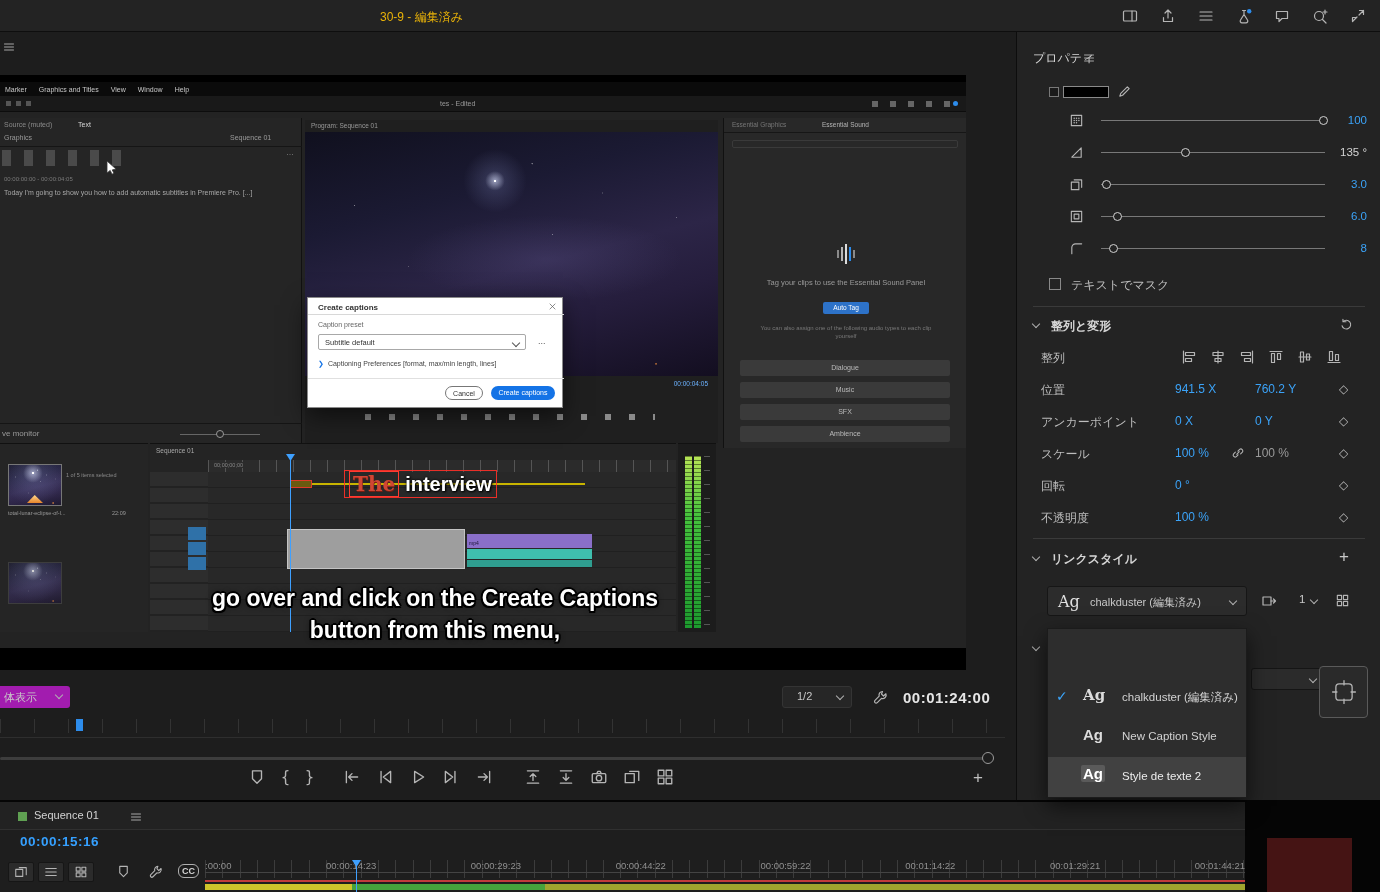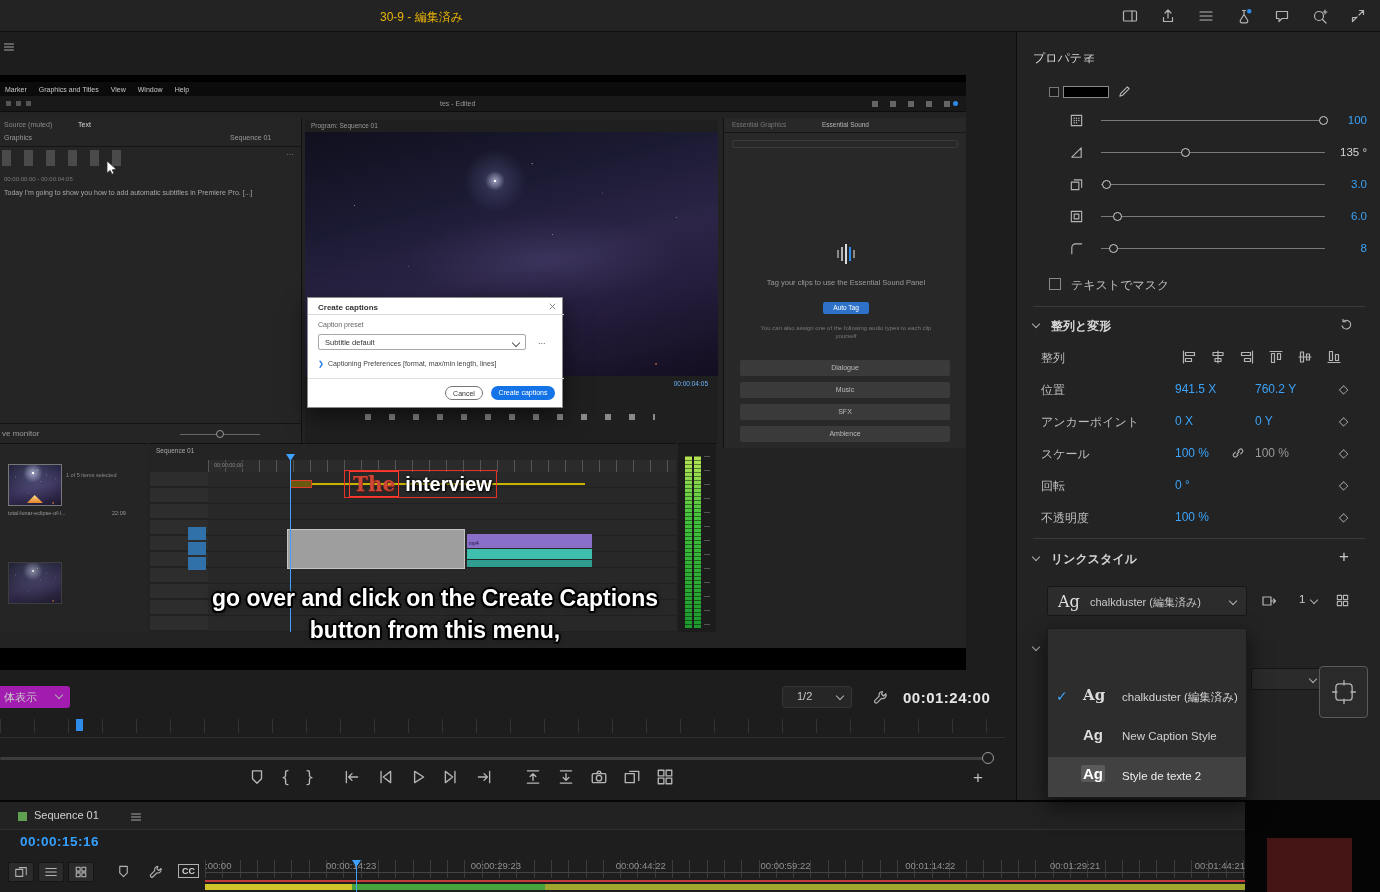--- a/index.html
+++ b/index.html
@@ -683,21 +683,21 @@
     <span class="a" style="left:116px;top:62px">
         <svg class="i" width="15" height="15">
           <use href="#g-marker"></use>
         </svg>
       </span>
     <span class="a" style="left:148px;top:62px">
         <svg class="i" width="15" height="15">
           <use href="#g-wrench"></use>
         </svg>
       </span>
-    <div class="a" style="left:178px;top:62px;border:1px solid #b0b0b0;border-radius:0;font-size:9px;font-weight:700;color:#d5d5d5;padding:1px 3px">CC</div>
+    <div class="a" style="left:178px;top:62px;border:1px solid #b0b0b0;border-radius:6px;font-size:9px;font-weight:700;color:#d5d5d5;padding:1px 3px">CC</div>
 
     <div class="a" style="left:205px;top:58px;width:1040px;height:18px;font-size:9.5px;color:#909090;display:flex;justify-content:space-between;background:linear-gradient(180deg,transparent 12px,#444 12px 13px,transparent 13px),repeating-linear-gradient(90deg,#3c3c3c 0 1px,transparent 1px 17.3px)">
       <span>:00:00</span>
       <span>00:00:14:23</span>
       <span>00:00:29:23</span>
       <span>00:00:44:22</span>
       <span>00:00:59:22</span>
       <span>00:01:14:22</span>
       <span>00:01:29:21</span>
       <span>00:01:44:21</span>

